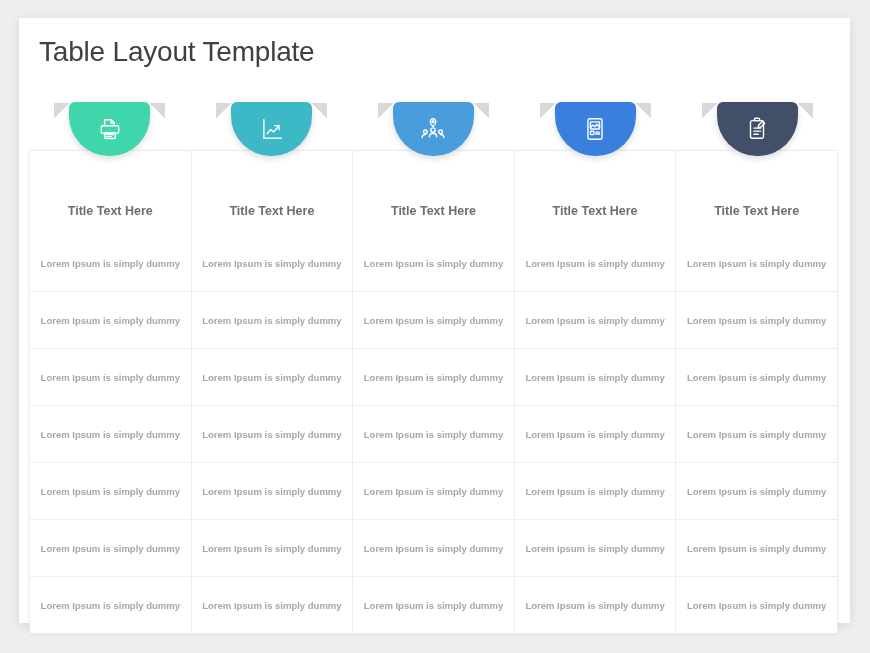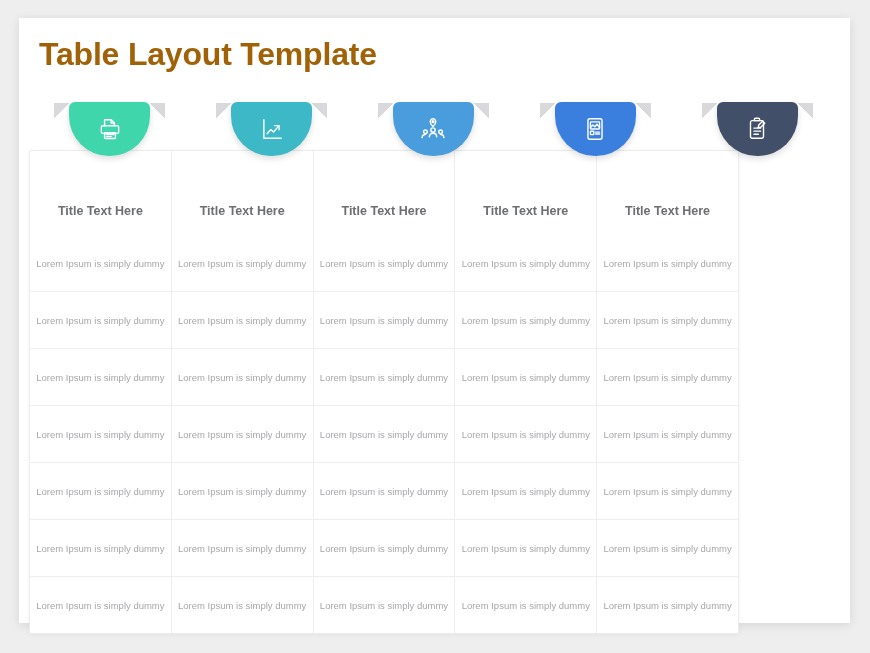--- a/index.html
+++ b/index.html
@@ -24,23 +24,23 @@
     position: absolute;
     left: 19px; top: 18px;
     width: 831px; height: 605px;
     background: #ffffff;
     box-shadow: 0 2px 10px rgba(0,0,0,0.10);
   }
 
   
   .header { position: absolute; left: 20px; top: 18px; }
   .title {
-    font-size: 32px;
-    font-weight: bold;
-    color: #a16207;
+    font-size: 28px;
+    font-weight: normal;
+    color: #404040;
     letter-spacing: -0.2px;
     margin: 0;
     white-space: nowrap;
   }
   .subtitle {
     font-size: 11.5px;
     color: #9a9a9e;
     margin: 9px 0 0 1px;
     white-space: nowrap;
   }
@@ -81,21 +81,21 @@
   .tail.left  { left: -15px;  background: linear-gradient(to bottom right, #d9d9db 50%, rgba(217,217,219,0) 50%); }
   .tail.right { right: -15px; background: linear-gradient(to bottom left,  #d9d9db 50%, rgba(217,217,219,0) 50%); }
 
   .badge svg { display: block; }
 
   
   .table {
     position: absolute;
     left: 10px;
     top: 132px;
-    width: 710px;
+    width: 809px;
     background: #ffffff;
     border: 1px solid #ececee;
     border-radius: 2px;
     box-shadow: 0 1px 4px rgba(0,0,0,0.05);
   }
   .trow { display: flex; }
   .trow + .trow { border-top: 1px solid #eeeef0; }
 
   .thcell, .tdcell {
     flex: 1 1 0;
@@ -116,20 +116,21 @@
     font-weight: bold;
     color: #6d6e71;
     white-space: nowrap;
   }
 
   .tdcell {
     height: 56px;
     display: flex;
     align-items: center;
     justify-content: center;
+    font-weight: bold;
   }
   .td-text {
     font-size: 9.5px;
     color: #a7a7ab;
     white-space: nowrap;
   }
 </style>
 </head>
 <body>
 

